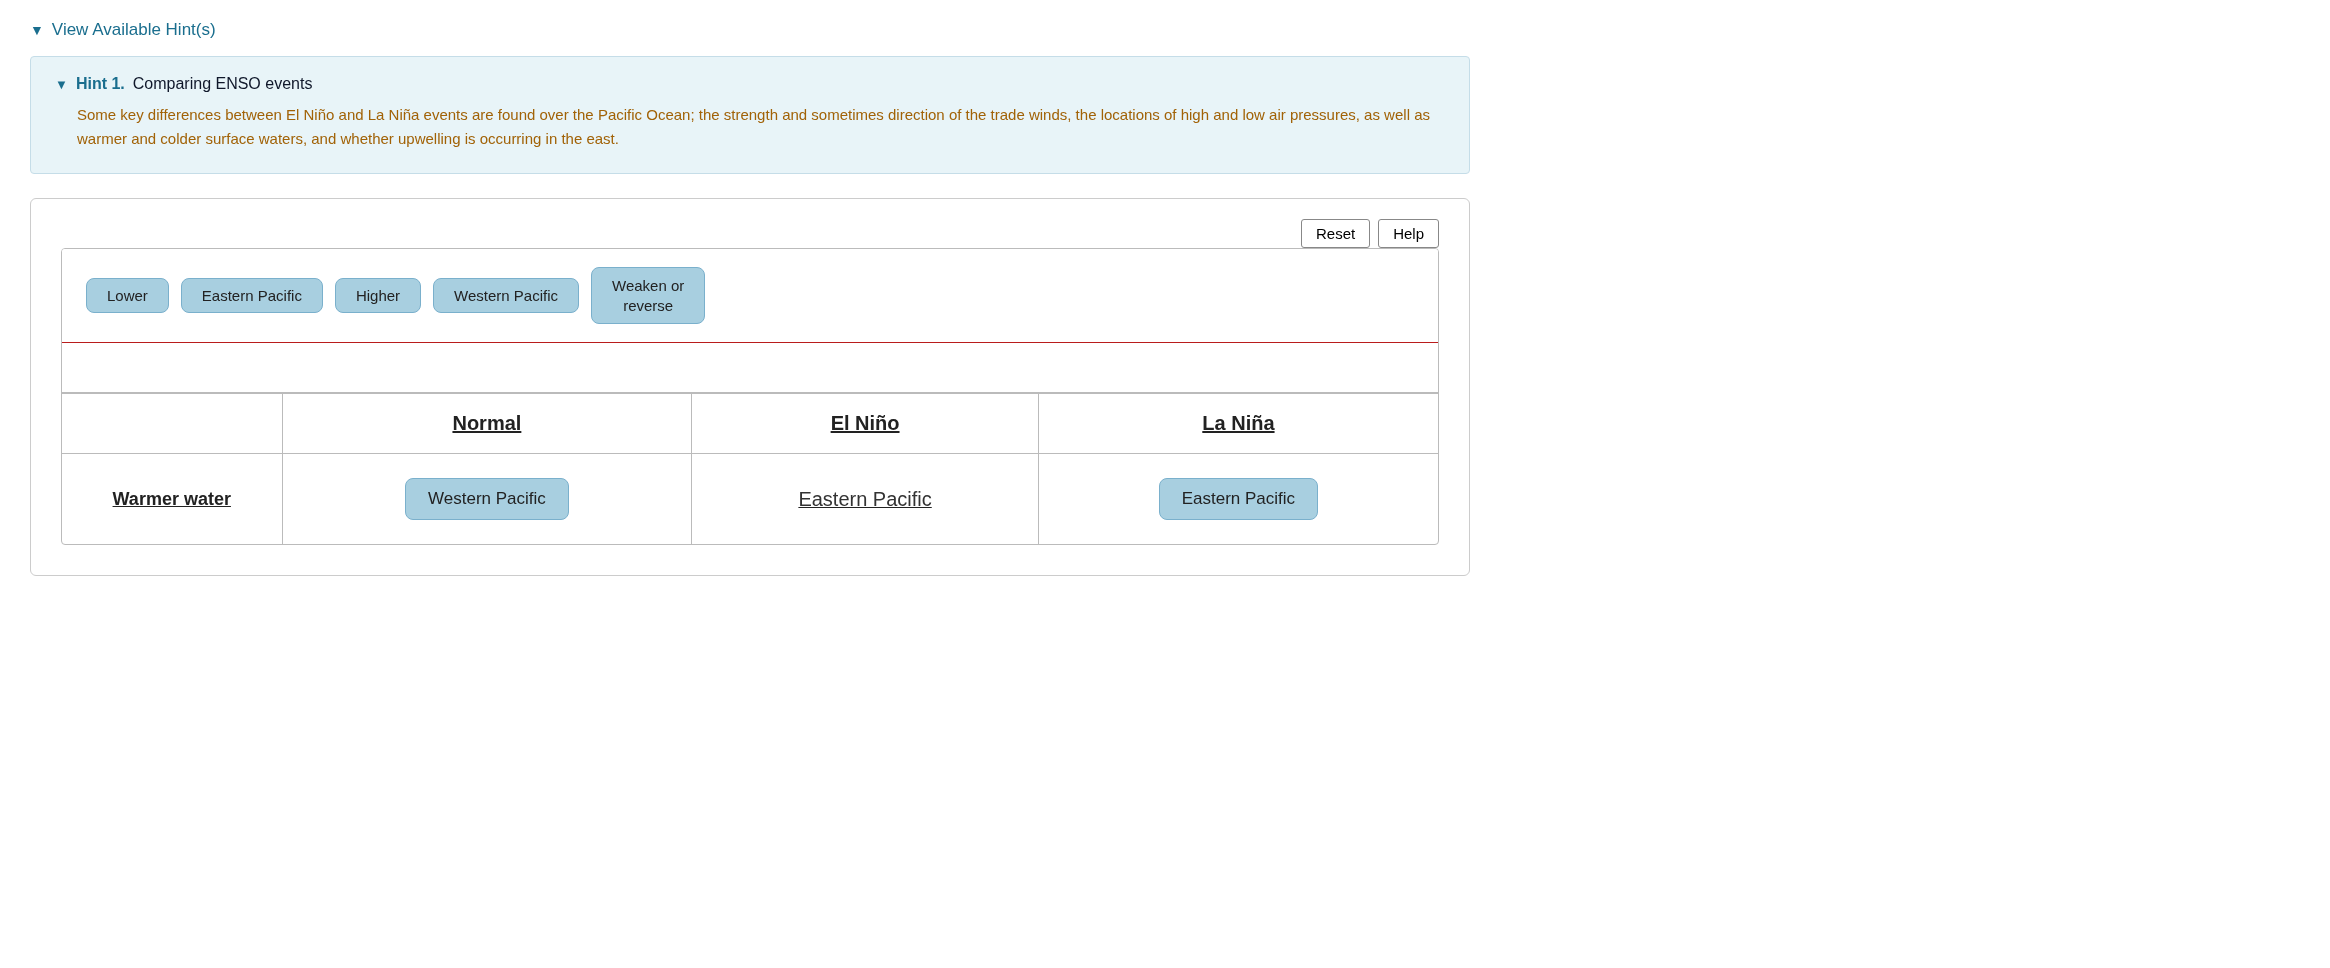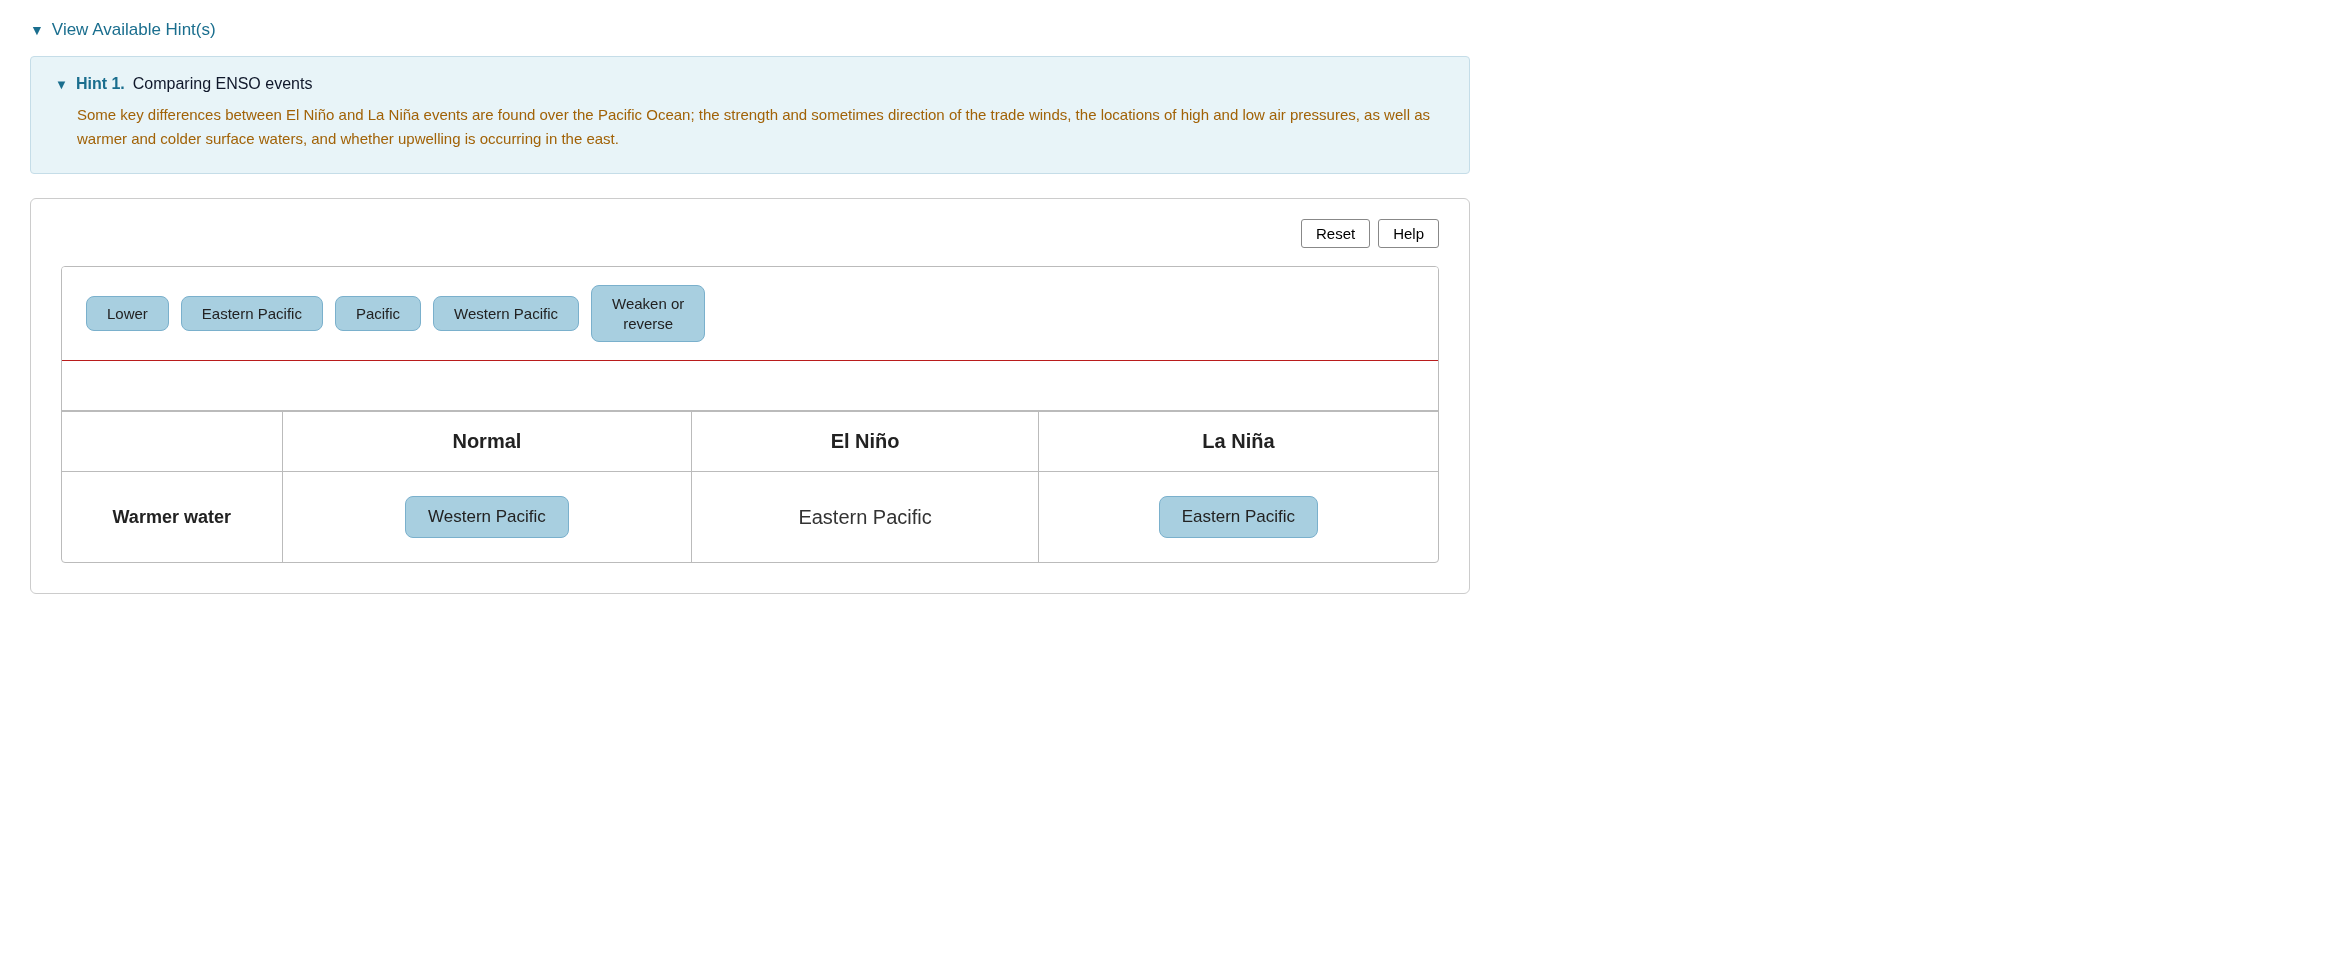--- a/index.html
+++ b/index.html
@@ -70,21 +70,20 @@
       border-radius: 6px;
       padding: 20px 30px 30px 30px;
       background: #fff;
     }
 
     
     .toolbar {
       display: flex;
       justify-content: flex-end;
       gap: 8px;
-      margin-bottom: 18px;
     }
     .btn-toolbar {
       border: 1px solid #888;
       background: #fff;
       padding: 5px 14px;
       font-size: 15px;
       border-radius: 3px;
       cursor: pointer;
     }
 
@@ -126,20 +125,21 @@
     .spacer-row {
       background: #fff;
       height: 50px;
       border-bottom: 1px solid #bbb;
     }
 
     
     .data-table {
       width: 100%;
       border-collapse: collapse;
+      text-decoration: underline;
     }
     .data-table th,
     .data-table td {
       border: 1px solid #bbb;
       padding: 0;
       vertical-align: middle;
     }
 
     
     .data-table thead th {
@@ -217,21 +217,21 @@
     <div class="toolbar">
       <button class="btn-toolbar">Reset</button>
       <button class="btn-toolbar">Help</button>
     </div>
 
     <div class="table-outer">
 
       <div class="tokens-row">
         <div class="token">Lower</div>
         <div class="token">Eastern Pacific</div>
-        <div class="token">Pacific</div>
+        <div class="token">Higher</div>
         <div class="token">Western Pacific</div>
         <div class="token two-line">Weaken or<br>reverse</div>
       </div>
 
       <div class="spacer-row"></div>
 
       <table class="data-table">
         <thead>
           <tr>
             <th></th>

